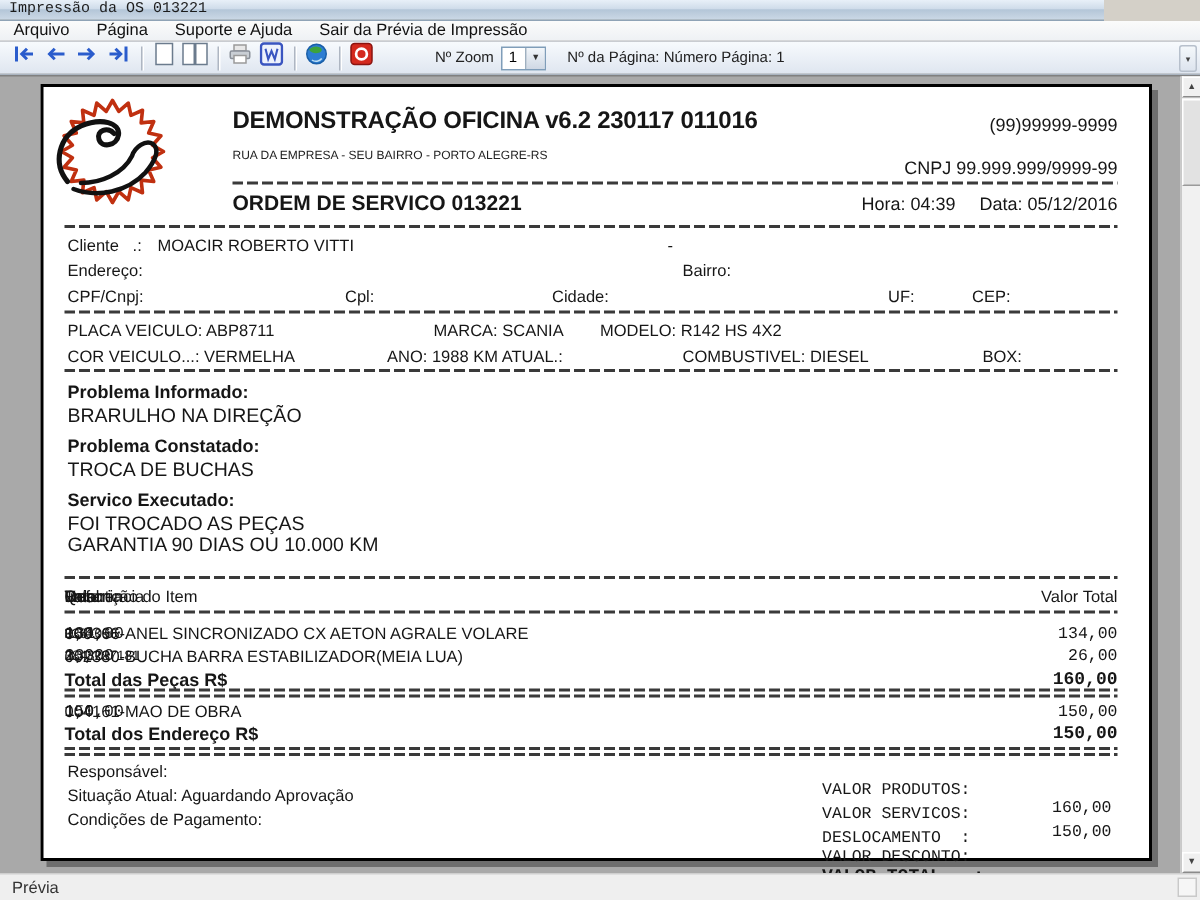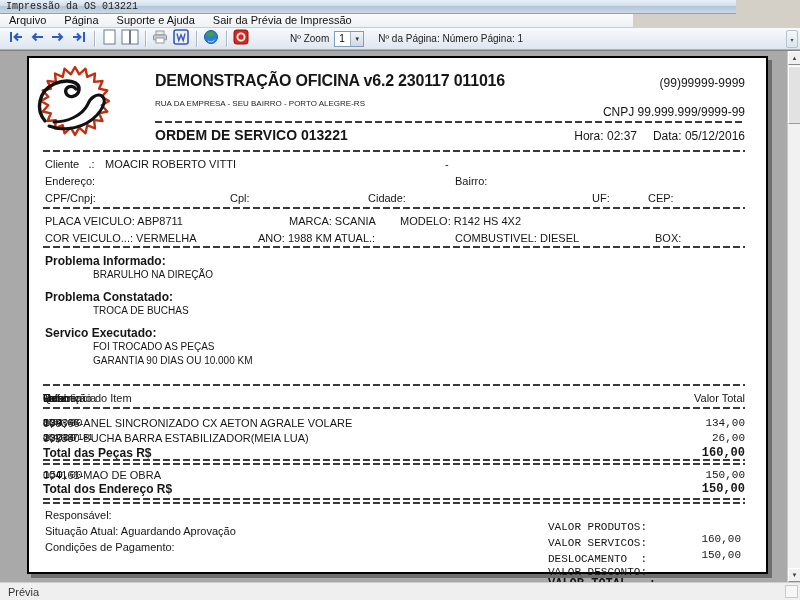--- a/index.html
+++ b/index.html
@@ -11,21 +11,21 @@
     width:800px; height:600px;
   }
   
   .titlebar {
     position:absolute; left:0; top:0; width:736px; height:14px;
     background:linear-gradient(#e8f0f8 0%, #cfdcea 45%, #b4c6d8 50%, #cbd8e6 100%);
     border-bottom:1px solid #8fa3b6;
     font-size:10px; color:#1c1c1c; line-height:14px; padding-left:6px;font-family:Liberation Mono, monospace;
   }
   .menubar {
-    position:absolute; left:0; top:14px; width:633px; height:14px;
+    position:absolute; left:0; top:14px; width:800px; height:14px;
     background:linear-gradient(#fbfbfb,#eef1f4);
     border-bottom:1px solid #c9ccd1;
     font-size:11px; color:#111; display:flex; align-items:center;
   }
   .menuitem { padding:0 9px; height:14px; line-height:13px; cursor:default; }
   .toolbar {
     position:absolute; left:0; top:28px; width:800px; height:22px;
     background:linear-gradient(#f7fafd,#dfe6f0);
     border-bottom:1px solid #aab4c0;
     display:flex; align-items:center; padding-left:6px;
@@ -88,21 +88,21 @@
   }
   .logo { position:absolute; left:-6px; top:5px; }
   .co-name { left:112px; top:14px; font-size:16px; font-weight:bold; letter-spacing:-0.2px; }
   .co-addr { left:112px; top:41px; font-size:8px; color:#222; }
   .co-phone { right:0; top:18px; font-size:12px; }
   .co-cnpj { right:0; top:47px; font-size:12px; }
   .ord-title { left:112px; top:69px; font-size:14px; font-weight:bold; }
   .ord-hora { right:108px; top:71px; font-size:12px; }
   .ord-data { right:0; top:71px; font-size:12px; }
   .t11 { font-size:11px; }
-  .t10 { font-size:10px;margin-left:48px; }
+  .t10 { font-size:13px; }
   .lblb { font-size:12px; font-weight:bold; }
   .mono { font-family:"Liberation Mono", monospace; white-space:pre; }
   
   .c-ref  { left:0; top:0; font-size:9px; }
   .c-desch{ left:70; top:0; }
   .c-desci{ left:101; top:0; }
   .c-uni  { left:418; width:34; top:0; text-align:center; font-size:9px; }
   .c-unih { left:418; width:34; top:0; text-align:center; font-size:11px; }
   .c-val  { left:445; width:80; top:0; text-align:right; }
   .c-qty  { left:530; width:62; top:0; text-align:right; }
@@ -259,21 +259,21 @@
     </span>
 
     <div class="content">
 
       <span class="abs co-name">DEMONSTRAÇÃO OFICINA v6.2 230117 011016</span>
       <span class="abs co-addr">RUA DA EMPRESA - SEU BAIRRO - PORTO ALEGRE-RS</span>
       <span class="abs co-phone">(99)99999-9999</span>
       <span class="abs co-cnpj">CNPJ 99.999.999/9999-99</span>
       <div class="dash" style="left:112px; right:0; top:63px;"></div>
       <span class="abs ord-title">ORDEM DE SERVICO 013221</span>
-      <span class="abs ord-hora">Hora: 02:37</span>
+      <span class="abs ord-hora">Hora: 04:39</span>
       <span class="abs ord-data">Data: 05/12/2016</span>
       <div class="dash" style="left:0; right:0; top:92px;"></div>
 
       <span class="abs t11 mono" style="left:2px; top:100px; font-family:'Liberation Sans',sans-serif;">Cliente   .:</span>
       <span class="abs t11" style="left:62px; top:100px;">MOACIR ROBERTO VITTI</span>
       <span class="abs t11" style="left:402px; top:100px;">-</span>
       <span class="abs t11" style="left:2px; top:117px;">Endereço:</span>
       <span class="abs t11" style="left:412px; top:117px;">Bairro:</span>
       <span class="abs t11" style="left:2px; top:134px;">CPF/Cnpj:</span>
       <span class="abs t11" style="left:187px; top:134px;">Cpl:</span>

